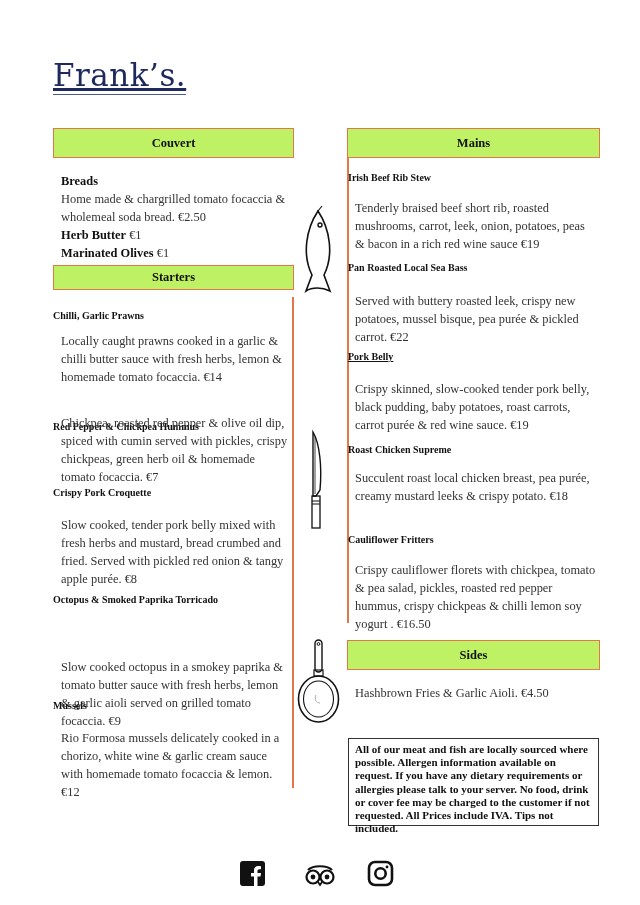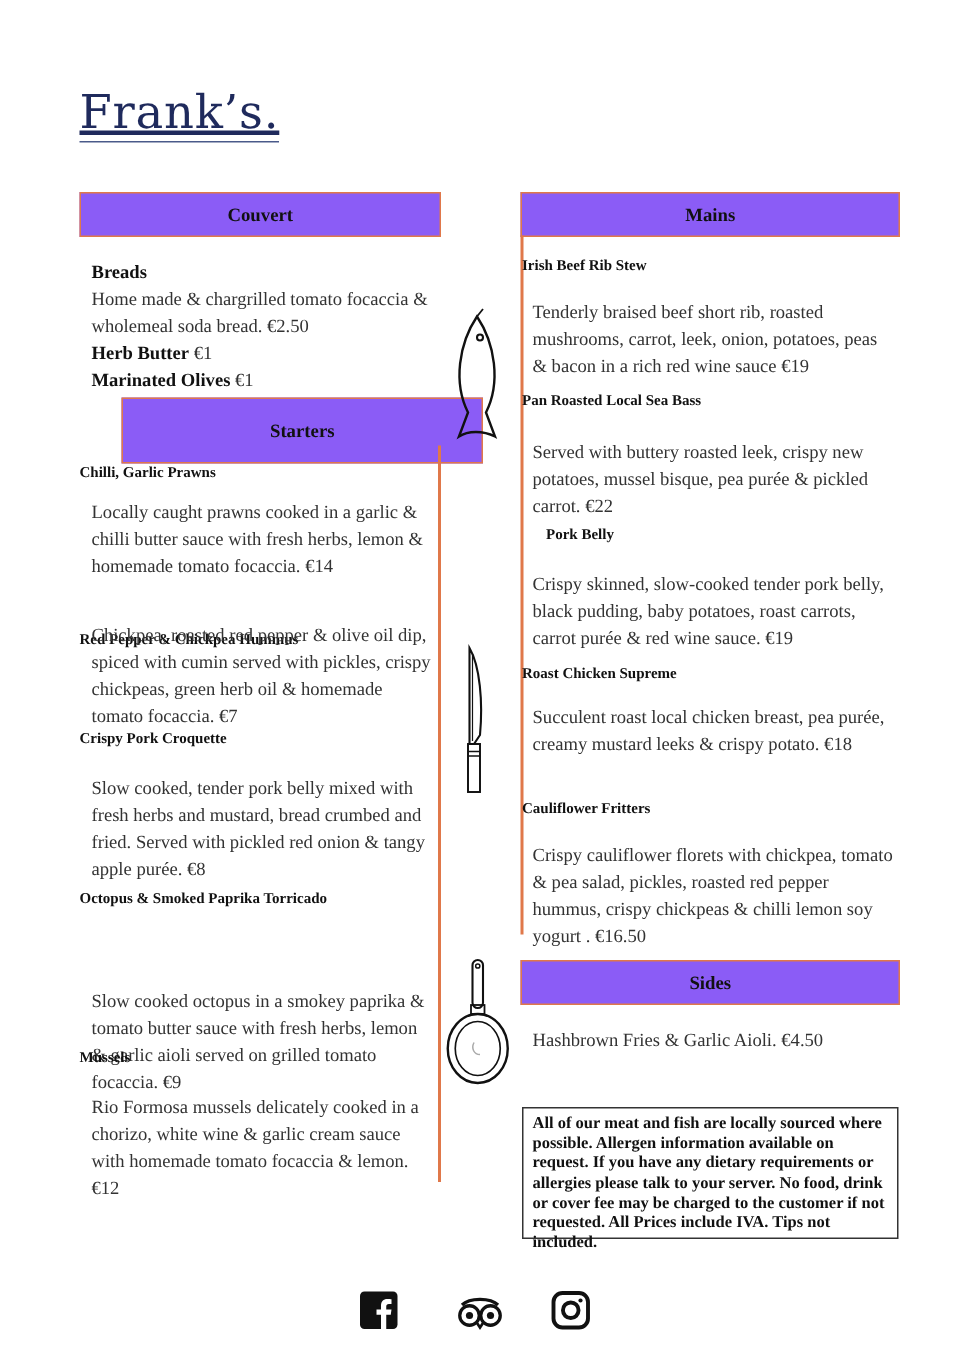--- a/index.html
+++ b/index.html
@@ -9,21 +9,21 @@
   .logo {
     position: absolute; left: 53px; top: 58px;
     font-family: "DejaVu Serif", "Liberation Serif", serif;
     font-size: 31px; color: #1f2a5c; letter-spacing: 0.5px;
     padding-bottom: 2px; border-bottom: 1.5px solid #4a5a8a;
     line-height: 34px;
     text-decoration: underline;
   }
 
   .hdr-box {
-    position: absolute; border: 1.5px solid #e0784a; background: #8b5cf6;
+    position: absolute; border: 1.5px solid #e0784a; background: #bef264;
     display: flex; align-items: center; justify-content: center;
     font-weight: bold; font-size: 12.5px; color: #111;
   }
   .vline { position: absolute; width: 1.5px; background: #e0784a; }
 
   .text { position: absolute; font-size: 12.4px; line-height: 18px; color: #333; }
   .item-title { position: absolute; font-weight: bold; font-size: 10px; color: #111; text-align: left; }
   .bold { font-weight: bold; color: #111; }
 
   .disclaimer {
@@ -42,21 +42,21 @@
 
 <div class="hdr-box" style="left:53px;top:128px;width:241px;height:30px;">Couvert</div>
 
 <div class="text" style="left:61px;top:172px;width:232px;">
   <div class="bold">Breads</div>
   <div>Home made &amp; chargrilled tomato focaccia &amp; wholemeal soda bread. €2.50</div>
   <div><span class="bold">Herb Butter</span> <span>€1</span></div>
   <div><span class="bold">Marinated Olives</span> <span>€1</span></div>
 </div>
 
-<div class="hdr-box" style="left:53px;top:265px;width:241px;height:44px;margin-left:28px;">Starters</div>
+<div class="hdr-box" style="left:53px;top:265px;width:241px;height:25px;">Starters</div>
 <div class="vline" style="left:292px;top:297px;height:491px;"></div>
 
 <div class="item-title" style="left:53px;top:310px;width:240px;">Chilli, Garlic Prawns</div>
 <div class="text" style="left:61px;top:332px;width:228px;">Locally caught prawns cooked in a garlic &amp; chilli butter sauce with fresh herbs, lemon &amp; homemade tomato focaccia.  €14</div>
 
 <div class="item-title" style="left:53px;top:389px;width:240px;margin-top:32px;">Red Pepper &amp; Chickpea Hummus</div>
 <div class="text" style="left:61px;top:414px;width:230px;">Chickpea, roasted red pepper &amp; olive oil dip, spiced with cumin served with pickles, crispy chickpeas, green herb oil &amp; homemade tomato focaccia.  €7</div>
 
 <div class="item-title" style="left:53px;top:487px;width:240px;">Crispy Pork Croquette</div>
 <div class="text" style="left:61px;top:516px;width:228px;">Slow cooked, tender pork belly mixed with fresh herbs and mustard, bread crumbed and fried. Served with pickled red onion &amp; tangy apple purée. €8</div>
@@ -69,21 +69,21 @@
 
 <div class="hdr-box" style="left:347px;top:128px;width:253px;height:30px;">Mains</div>
 <div class="vline" style="left:347px;top:157px;height:466px;"></div>
 
 <div class="item-title" style="left:348px;top:172px;width:250px;">Irish Beef Rib Stew</div>
 <div class="text" style="left:355px;top:199px;width:240px;">Tenderly braised beef short rib, roasted mushrooms, carrot, leek, onion,  potatoes, peas &amp; bacon in a rich red wine sauce €19</div>
 
 <div class="item-title" style="left:348px;top:262px;width:250px;">Pan Roasted Local Sea Bass</div>
 <div class="text" style="left:355px;top:292px;width:240px;">Served with buttery roasted leek, crispy new potatoes, mussel bisque, pea purée &amp; pickled carrot. €22</div>
 
-<div class="item-title" style="left:364px;top:351px;width:250px;">Pork Belly</div>
+<div class="item-title" style="left:348px;top:351px;width:250px;text-decoration:underline;">Pork Belly</div>
 <div class="text" style="left:355px;top:380px;width:240px;">Crispy skinned, slow-cooked tender pork belly, black pudding, baby potatoes, roast carrots, carrot purée &amp; red wine sauce. €19</div>
 
 <div class="item-title" style="left:348px;top:444px;width:250px;">Roast Chicken Supreme</div>
 <div class="text" style="left:355px;top:469px;width:240px;">Succulent roast local chicken breast, pea purée, creamy mustard leeks &amp; crispy potato. €18</div>
 
 <div class="item-title" style="left:348px;top:534px;width:250px;">Cauliflower Fritters</div>
 <div class="text" style="left:355px;top:561px;width:242px;">Crispy cauliflower florets with chickpea, tomato &amp; pea salad, pickles, roasted red pepper hummus, crispy chickpeas &amp; chilli lemon soy yogurt . €16.50</div>
 
 <div class="hdr-box" style="left:347px;top:640px;width:253px;height:30px;">Sides</div>
 <div class="text" style="left:355px;top:684px;width:240px;">

